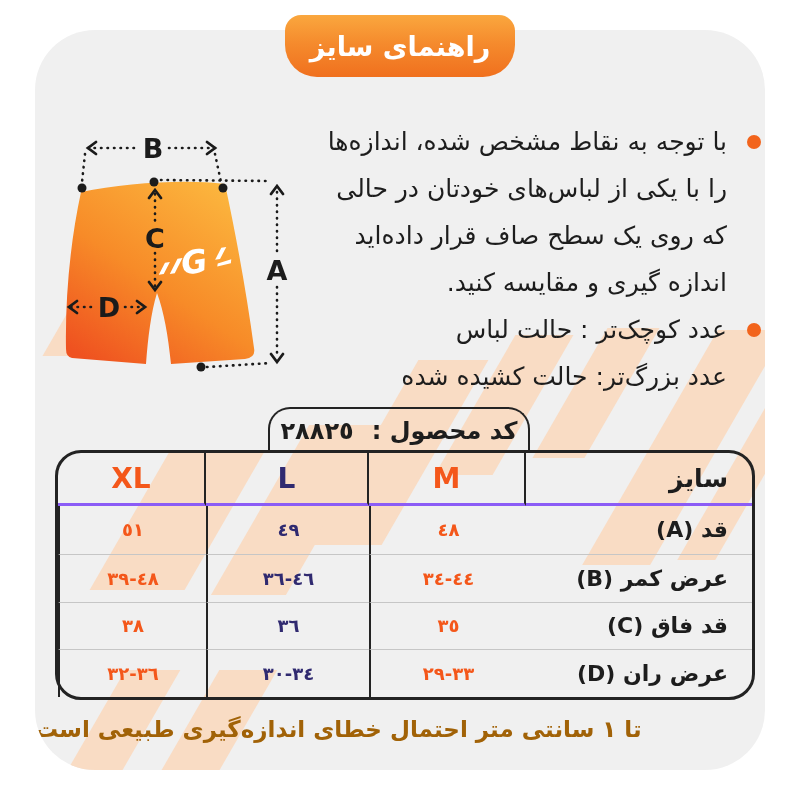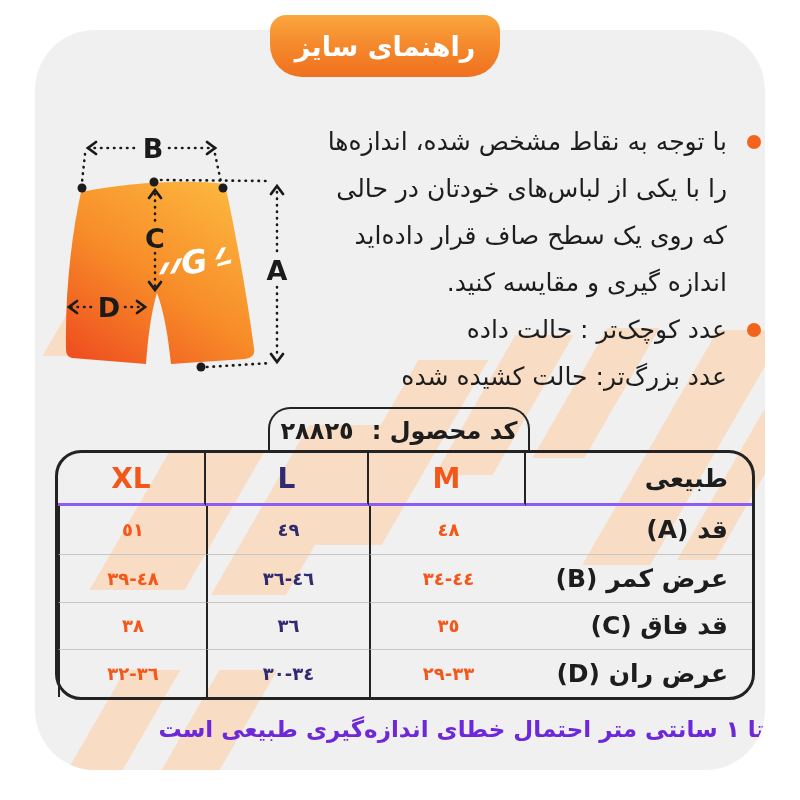--- a/index.html
+++ b/index.html
@@ -11,21 +11,21 @@
   .card { position:absolute; left:35px; top:30px; width:730px; height:740px;
           background:#f0f0f0; border-radius:60px; overflow:hidden; }
 
   
   .wm { position:absolute; inset:0; z-index:0; }
   .wm .stripe { position:absolute; background:#f9dcc4; transform:skewX(-30deg); }
 
   .layer { position:absolute; z-index:1; }
 
   
-  .banner { position:absolute; left:270px; top:15px; width:230px; height:62px; z-index:2;
+  .banner { position:absolute; left:285px; top:15px; width:230px; height:62px; z-index:2;
             background:linear-gradient(180deg,#faa73e 0%,#f58b2d 45%,#f0701e 100%);
             border-radius:16px 16px 32px 32px;
             display:flex; align-items:center; justify-content:center;
             color:#ffffff; font-size:27px; font-weight:bold; }
 
   
   .instructions { left:250px; top:88px; width:478px; direction:rtl; text-align:right;
                   color:#1d1d1d; font-size:25px; font-weight:normal; line-height:47px; }
   .bullet-item { position:relative; padding-right:36px; }
   .bullet-dot { position:absolute; right:2px; top:17px; width:14px; height:14px;
@@ -43,32 +43,32 @@
               color:#1d1d1d; font-size:24px; font-weight:bold; }
 
   
   .size-table { left:20px; top:420px; width:700px; height:250px;
                 display:grid; direction:rtl;
                 grid-template-columns:226px 157px 163px 148px;
                 grid-template-rows:53px repeat(4,1fr);
                 border:3px solid #232323; border-radius:26px;
                 font-weight:bold; color:#1d1d1d; }
   .cell { display:flex; align-items:center; justify-content:center; font-size:18px; }
-  .cell.lbl { justify-content:flex-start; padding-right:24px; font-size:25px; }
+  .cell.lbl { justify-content:flex-start; padding-right:24px; font-size:22px; }
   .cell.v-sep { border-inline-start:2.5px solid #232323; }
   .cell.th { border-bottom:3px solid #8b5cf6; font-size:28px; }
   .cell.th.lbl { font-size:25px; }
   .cell.r-sep { border-top:1.5px solid #c6c6c6; }
   .col-m, .col-xl { color:#f4571a; }
   .col-l { color:#302a70; }
   .val { direction:ltr; unicode-bidi:isolate; }
 
   
-  .footnote { left:0; top:686px; width:730px; text-align:right; direction:rtl;
-              color:#6d28d9; font-size:23px; font-weight:bold; }
+  .footnote { left:0; top:686px; width:730px; text-align:left; direction:rtl;
+              color:#a16207; font-size:23px; font-weight:bold; }
 </style>
 </head>
 <body>
 
 <div class="stage">
 
   <div class="card">
 
     <div class="wm">
       <div class="stripe" style="left:30px;top:248px;width:55px;height:78px;"></div>
@@ -86,21 +86,21 @@
     <div class="layer instructions">
       <div class="bullet-item">
         <span class="bullet-dot"></span>
         <div>با توجه به نقاط مشخص شده، اندازه‌ها</div>
         <div>را با یکی از لباس‌های خودتان در حالی</div>
         <div>که روی یک سطح صاف قرار داده‌اید</div>
         <div>اندازه گیری و مقایسه کنید.</div>
       </div>
       <div class="bullet-item">
         <span class="bullet-dot"></span>
-        <div>عدد کوچک‌تر : حالت داده</div>
+        <div>عدد کوچک‌تر : حالت لباس</div>
         <div>عدد بزرگ‌تر: حالت کشیده شده</div>
       </div>
     </div>
 
     <svg class="layer diagram" viewBox="0 0 250 280">
       <defs>
         <linearGradient id="shortsGrad" x1="85%" y1="0%" x2="15%" y2="100%">
           <stop offset="0%" stop-color="#fcb83f"></stop>
           <stop offset="55%" stop-color="#f78b28"></stop>
           <stop offset="100%" stop-color="#ef5220"></stop>
@@ -170,21 +170,21 @@
       </g>
     </svg>
 
     <div class="layer code-tab">
       <span>کد محصول :</span>
       <span class="val">٢٨٨٢٥</span>
     </div>
 
     <div class="layer size-table">
 
-      <div class="cell th lbl">طبیعی</div>
+      <div class="cell th lbl">سایز</div>
       <div class="cell th v-sep col-m">M</div>
       <div class="cell th v-sep col-l">L</div>
       <div class="cell th v-sep col-xl">XL</div>
 
       <div class="cell lbl">قد (A)</div>
       <div class="cell v-sep col-m val">٤٨</div>
       <div class="cell v-sep col-l val">٤٩</div>
       <div class="cell v-sep col-xl val">٥١</div>
 
       <div class="cell lbl r-sep">عرض کمر (B)</div>

